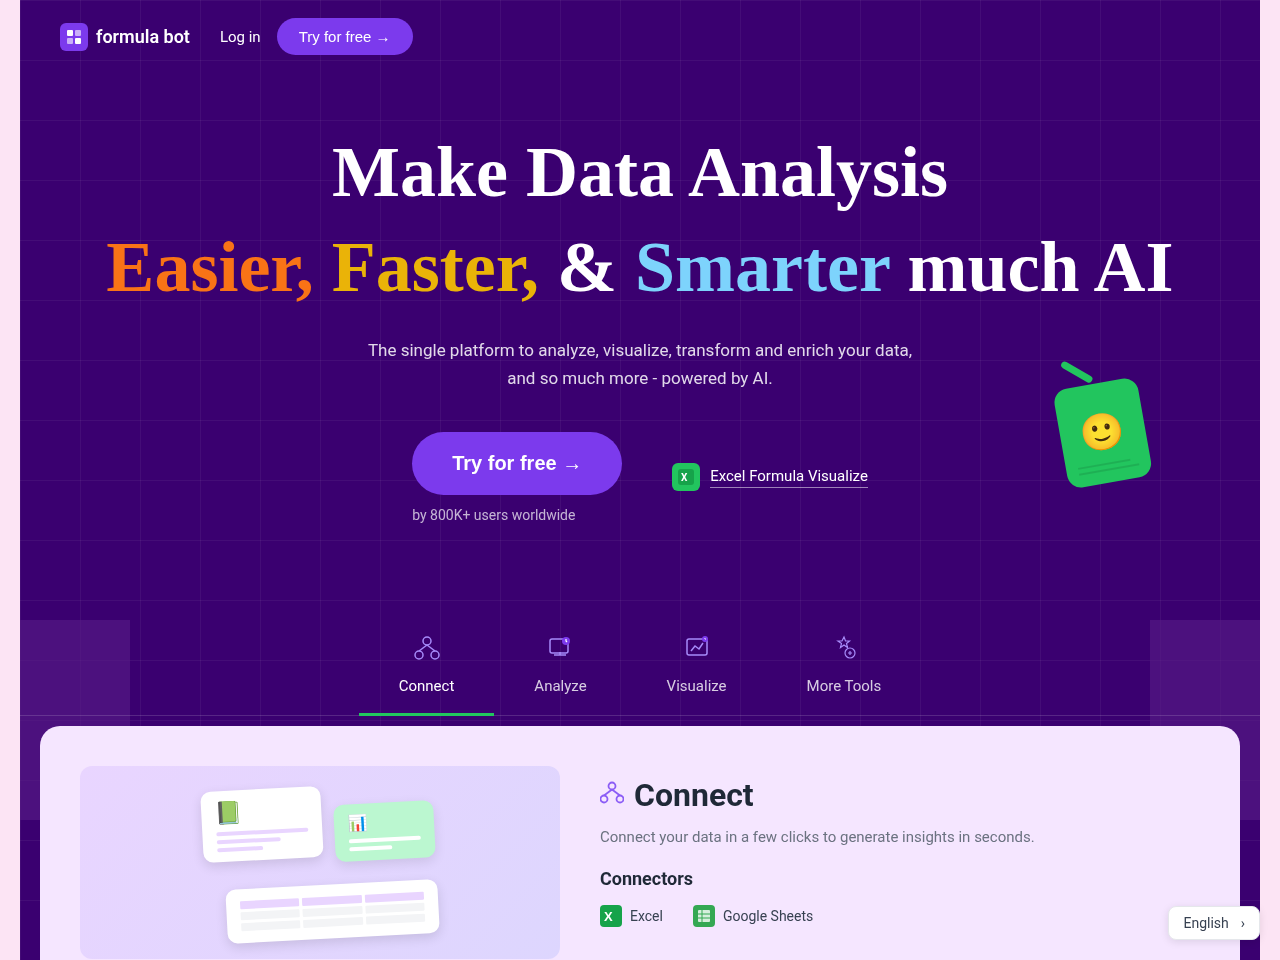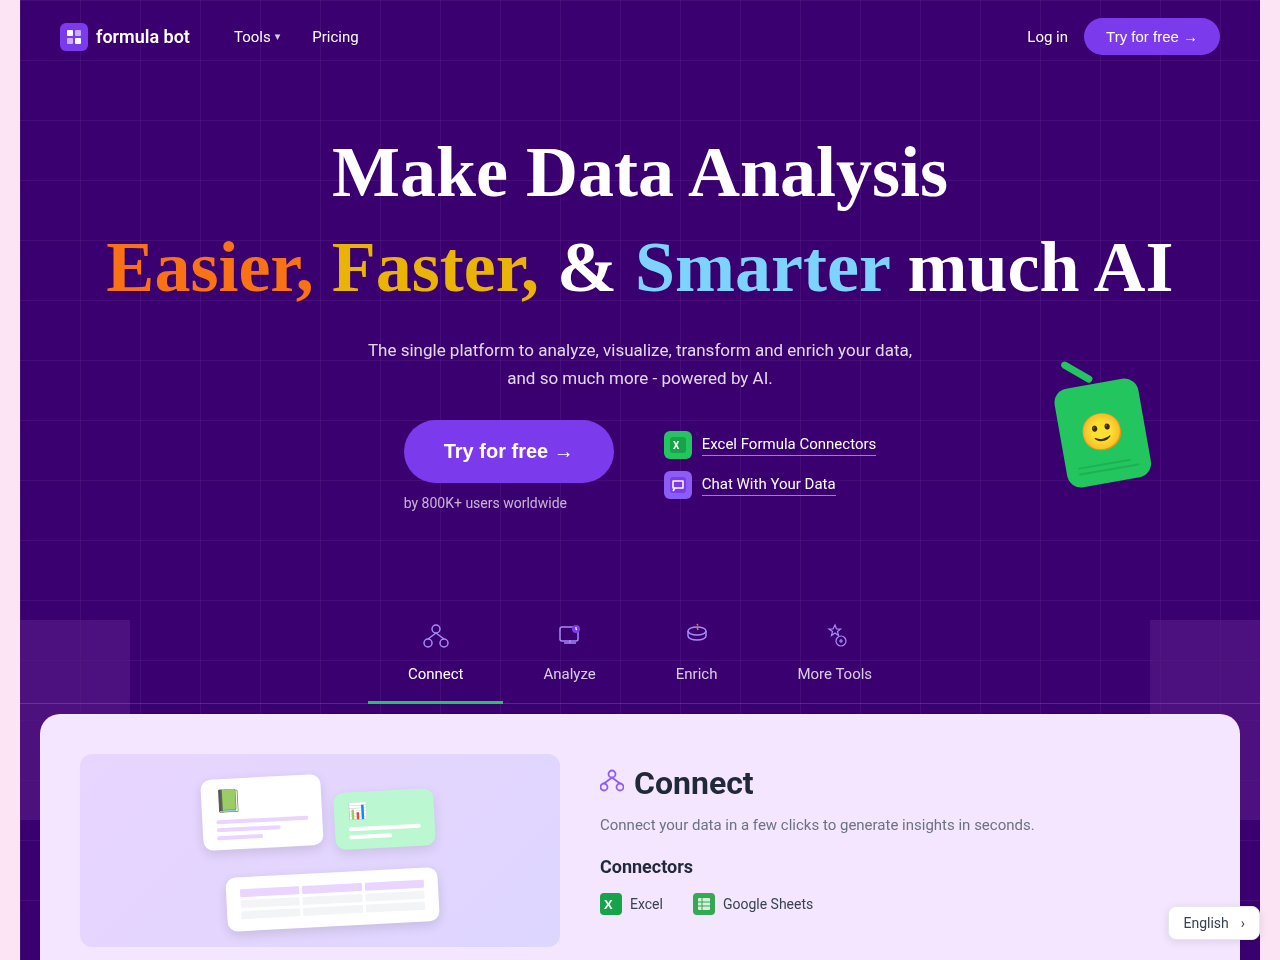--- a/index.html
+++ b/index.html
@@ -145,21 +145,21 @@
     .color-orange { color: #f97316; }
     .color-yellow { color: #eab308; }
     .color-green { color: #7dd3fc; }
     .color-white { color: white; }
 
     .hero-description {
       color: rgba(255,255,255,0.85);
       font-size: 17px;
       line-height: 1.6;
       max-width: 560px;
-      margin: 0 auto 28px;
+      margin: 0 auto 40px;
     }
 
     
     .cta-area {
       display: flex;
       align-items: center;
       justify-content: center;
       gap: 50px;
       margin-bottom: 20px;
     }
@@ -413,29 +413,20 @@
         <svg width="18" height="18" viewBox="0 0 18 18" fill="none">
           <rect x="2" y="2" width="6" height="6" rx="1" fill="white"></rect>
           <rect x="10" y="2" width="6" height="6" rx="1" fill="white" opacity="0.6"></rect>
           <rect x="2" y="10" width="6" height="6" rx="1" fill="white" opacity="0.6"></rect>
           <rect x="10" y="10" width="6" height="6" rx="1" fill="white"></rect>
         </svg>
       </div>
       <span class="logo-text">formula bot</span>
     </div>
 
-    <div class="nav-links">
-      <a class="nav-link">
-        <span>Tools</span>
-        <span class="chevron-down">▾</span>
-      </a>
-      <a class="nav-link">
-        <span>Pricing</span>
-      </a>
-    </div>
 
     <div class="nav-right">
       <a class="login-link">Log in</a>
       <button class="try-free-btn-nav">Try for free →</button>
     </div>
   </nav>
 
   <section class="hero">
     <h1 class="hero-title">Make Data Analysis</h1>
 
@@ -458,31 +449,21 @@
       </div>
 
       <div class="quick-links">
         <a class="quick-link-item">
           <div class="quick-link-icon">
             <svg width="16" height="16" viewBox="0 0 16 16" fill="none">
               <rect width="16" height="16" rx="3" fill="#16a34a"></rect>
               <text x="3" y="12" fill="white" font-size="10" font-weight="bold">X</text>
             </svg>
           </div>
-          <span class="quick-link-text">Excel Formula Connectors</span>
-        </a>
-        <a class="quick-link-item">
-          <div class="quick-link-icon chat-icon">
-            <svg width="16" height="16" viewBox="0 0 16 16" fill="none">
-              <rect width="16" height="16" rx="3" fill="#7c3aed"></rect>
-              <path d="M3 4h10v7H3z" fill="none" stroke="white" stroke-width="1.5" stroke-linejoin="round"></path>
-              <path d="M5 11l-2 3" stroke="white" stroke-width="1.5"></path>
-            </svg>
-          </div>
-          <span class="quick-link-text">Chat With Your Data</span>
+          <span class="quick-link-text">Excel Formula Visualize</span>
         </a>
       </div>
     </div>
   </section>
 
   <div class="mascot">
     <div style="position:relative; transform: rotate(-10deg);">
 
       <div style="position:absolute; top:-18px; left:10px; width:35px; height:7px; background:#22c55e; border-radius:4px; transform:rotate(40deg);"></div>
 
@@ -520,33 +501,33 @@
           <rect x="4" y="6" width="18" height="14" rx="2" stroke="#a78bfa" stroke-width="1.5" fill="none"></rect>
           <path d="M8 22h12" stroke="#a78bfa" stroke-width="1.5"></path>
           <path d="M14 19v3" stroke="#a78bfa" stroke-width="1.5"></path>
           <circle cx="20" cy="8" r="4" fill="#7c3aed"></circle>
           <path d="M20 6v2l1 1" stroke="white" stroke-width="1.2"></path>
         </svg>
       </div>
       <span>Analyze</span>
     </div>
 
-
-
     <div class="tab-item">
       <div class="tab-icon">
         <svg width="28" height="28" viewBox="0 0 28 28" fill="none">
-          <ellipse cx="14" cy="10" rx="9" ry="4" stroke="#a78bfa" stroke-width="1.5" fill="none"></ellipse>
-          <path d="M5 10v5c0 2.2 4 4 9 4s9-1.8 9-4v-5" stroke="#a78bfa" stroke-width="1.5" fill="none"></path>
-          <path d="M14 6l1 3" stroke="#f97316" stroke-width="1.5"></path>
-          <path d="M14 3l1 1.5" stroke="#f97316" stroke-width="1.5"></path>
+          <rect x="4" y="6" width="20" height="16" rx="2" stroke="#a78bfa" stroke-width="1.5" fill="none"></rect>
+          <path d="M8 18l4-5 4 3 4-6" stroke="#a78bfa" stroke-width="1.5" fill="none"></path>
+          <circle cx="22" cy="6" r="3" fill="#7c3aed"></circle>
+          <path d="M22 5v1l.5.5" stroke="white" stroke-width="1"></path>
         </svg>
       </div>
-      <span>Enrich</span>
-    </div>
+      <span>Visualize</span>
+    </div>
+
+
 
     <div class="tab-item">
       <div class="tab-icon">
         <svg width="28" height="28" viewBox="0 0 28 28" fill="none">
           <path d="M14 4l1.5 4h4l-3 2.5 1 4-3.5-2.5L10.5 14.5l1-4L8 8h4z" stroke="#a78bfa" stroke-width="1.2" fill="none"></path>
           <circle cx="20" cy="20" r="5" stroke="#a78bfa" stroke-width="1.2" fill="none"></circle>
           <path d="M18 20h4M20 18v4" stroke="#a78bfa" stroke-width="1.2"></path>
         </svg>
       </div>
       <span>More Tools</span>

